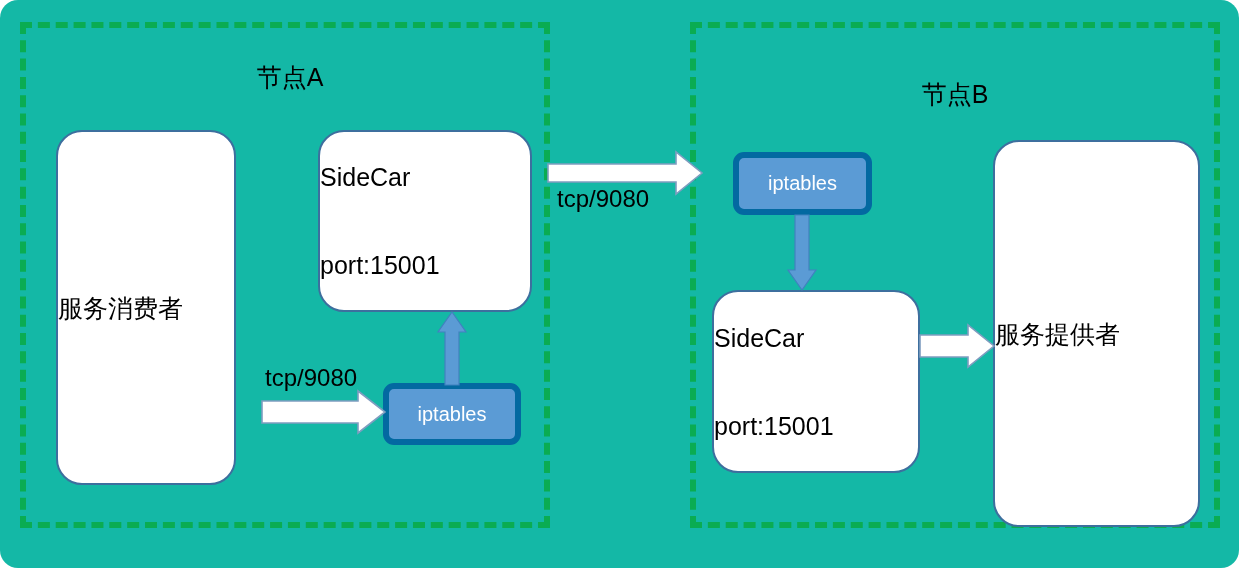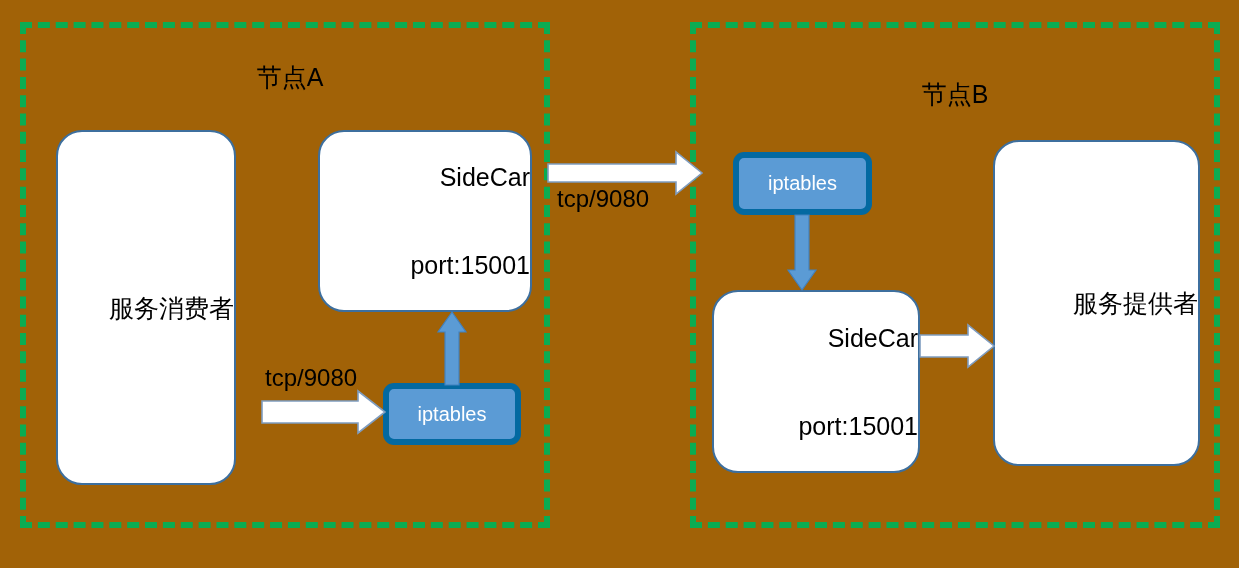--- a/index.html
+++ b/index.html
@@ -8,22 +8,23 @@
     background: #ffffff;
   }
   body {
     font-family: "Liberation Sans", "DejaVu Sans", sans-serif;
     color: #000000;
   }
   #canvas {
     position: relative;
     width: 1239px;
     height: 568px;
-    background: #a16207;
+    background: #14b8a6;
     overflow: hidden;
+    border-radius: 18px;
   }
 
   
   .node-box {
     position: absolute;
     box-sizing: border-box;
     border: 6px dashed #0AAC52;
     background: transparent;
   }
   .node-title {
@@ -37,21 +38,21 @@
 
   
   .svc-box {
     position: absolute;
     box-sizing: border-box;
     border: 2px solid #3D6F9E;
     border-radius: 26px;
     background: #ffffff;
     display: flex;
     flex-direction: column;
-    align-items: flex-end;
+    align-items: flex-start;
     justify-content: center;
   }
   .svc-line {
     font-size: 25px;
     line-height: 32px;
     color: #000;
     white-space: nowrap;
     text-align: center;
   }
   .svc-line.gap-top { margin-top: 56px; }
@@ -129,21 +130,21 @@
 
   <div class="node-title" style="left:870px; top:79px; width:170px;">节点B</div>
 
   <div class="ipt-box" style="left:733px; top:152px; width:139px; height:63px;">iptables</div>
 
   <div class="svc-box" style="left:712px; top:290px; width:208px; height:183px;">
     <div class="svc-line">SideCar</div>
     <div class="svc-line gap-top">port:15001</div>
   </div>
 
-  <div class="svc-box" style="left:993px; top:140px; width:207px; height:326px;">
+  <div class="svc-box" style="left:993px; top:140px; width:207px; height:387px;">
     <div class="svc-line">服务提供者</div>
   </div>
 
   <svg id="arrows" viewBox="0 0 1239 568">
 
     <polygon class="hollow-arrow" points="262,401 358,401 358,391 385,412 358,433 358,423 262,423"></polygon>
 
     <polygon class="solid-arrow" points="452,312 466,332 459,332 459,385 445,385 445,332 438,332"></polygon>
 
     <polygon class="hollow-arrow" points="548,164 676,164 676,152 702,173 676,194 676,182 548,182"></polygon>

